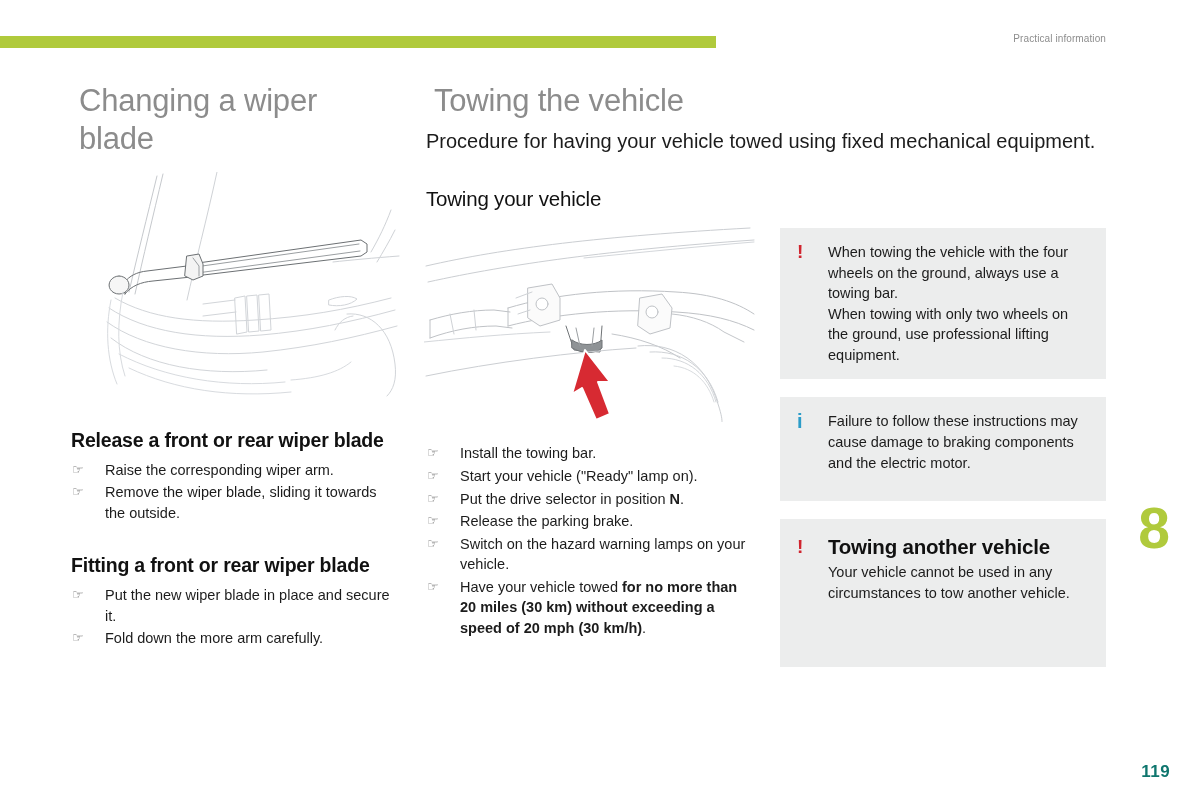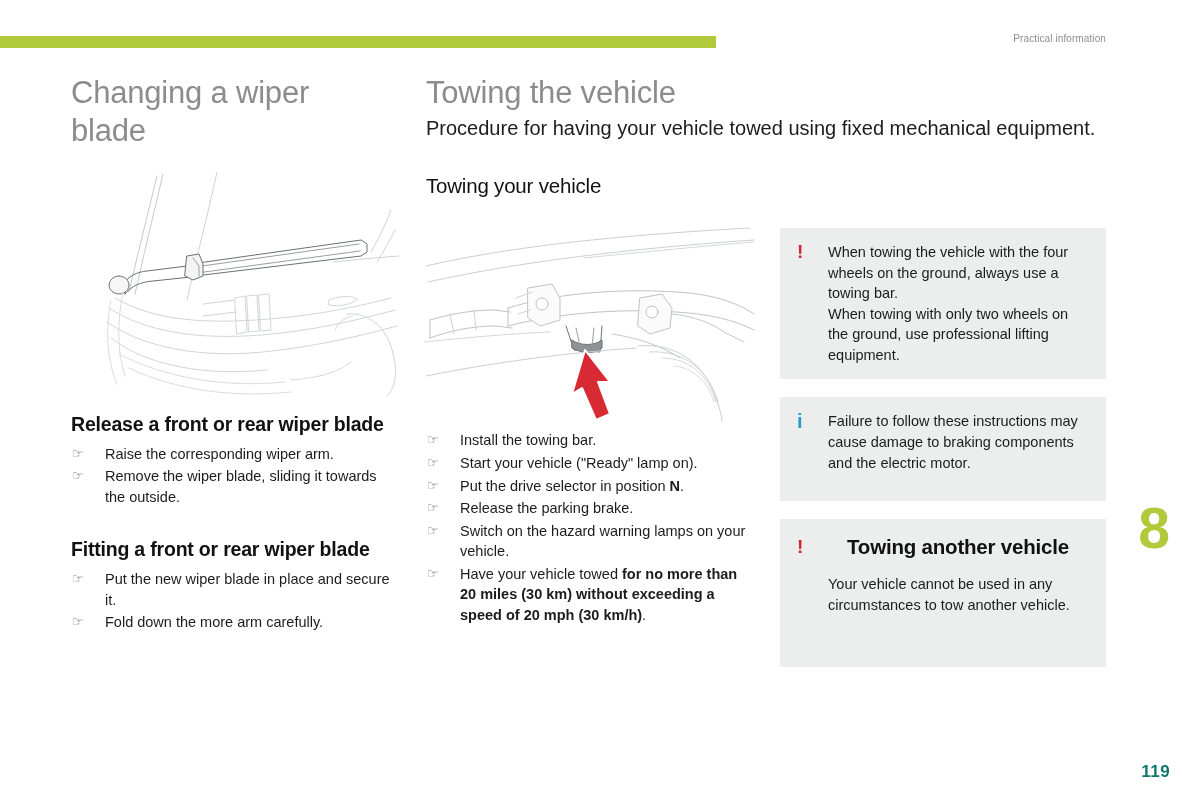--- a/index.html
+++ b/index.html
@@ -54,21 +54,21 @@
     top: 228px;
     width: 326px;
   }
 
   
   .chapter-title {
     font-size: 31px;
     font-weight: normal;
     color: #8c8c8c;
     line-height: 1.22;
-    margin: 0;
+    margin: 8px;
     letter-spacing: -.2px;
   }
   .sub-intro {
     font-size: 20px;
     color: #1c1c1c;
     margin: 3px 0 6px 0;
     line-height: 1.35;
     white-space: nowrap;
   }
   .section-title {
@@ -156,27 +156,26 @@
   }
   .callout .glyph.warn { color: #d0242e; }
   .callout .glyph.info { color: #2b9cc8; font-size: 20px; top: 12px; }
   .callout p {
     margin: 0;
     font-size: 14.5px;
     color: #1c1c1c;
     line-height: 1.42;
   }
   .callout h3 {
-    margin: 0 0 14px 0;
+    margin: 0 0 2px 0;
     font-size: 20.5px;
     font-weight: bold;
     color: #111111;
     letter-spacing: -.2px;
     line-height: 1.2;
-    text-align: center;
   }
   #callout-warning-towing { min-height: 148px; }
   #callout-info-damage    { min-height: 104px; }
   #callout-tow-another    { min-height: 148px; padding-top: 16px; }
   #callout-tow-another .glyph { top: 17px; }
 
   
   .chapter-number {
     position: absolute;
     right: 31px;

